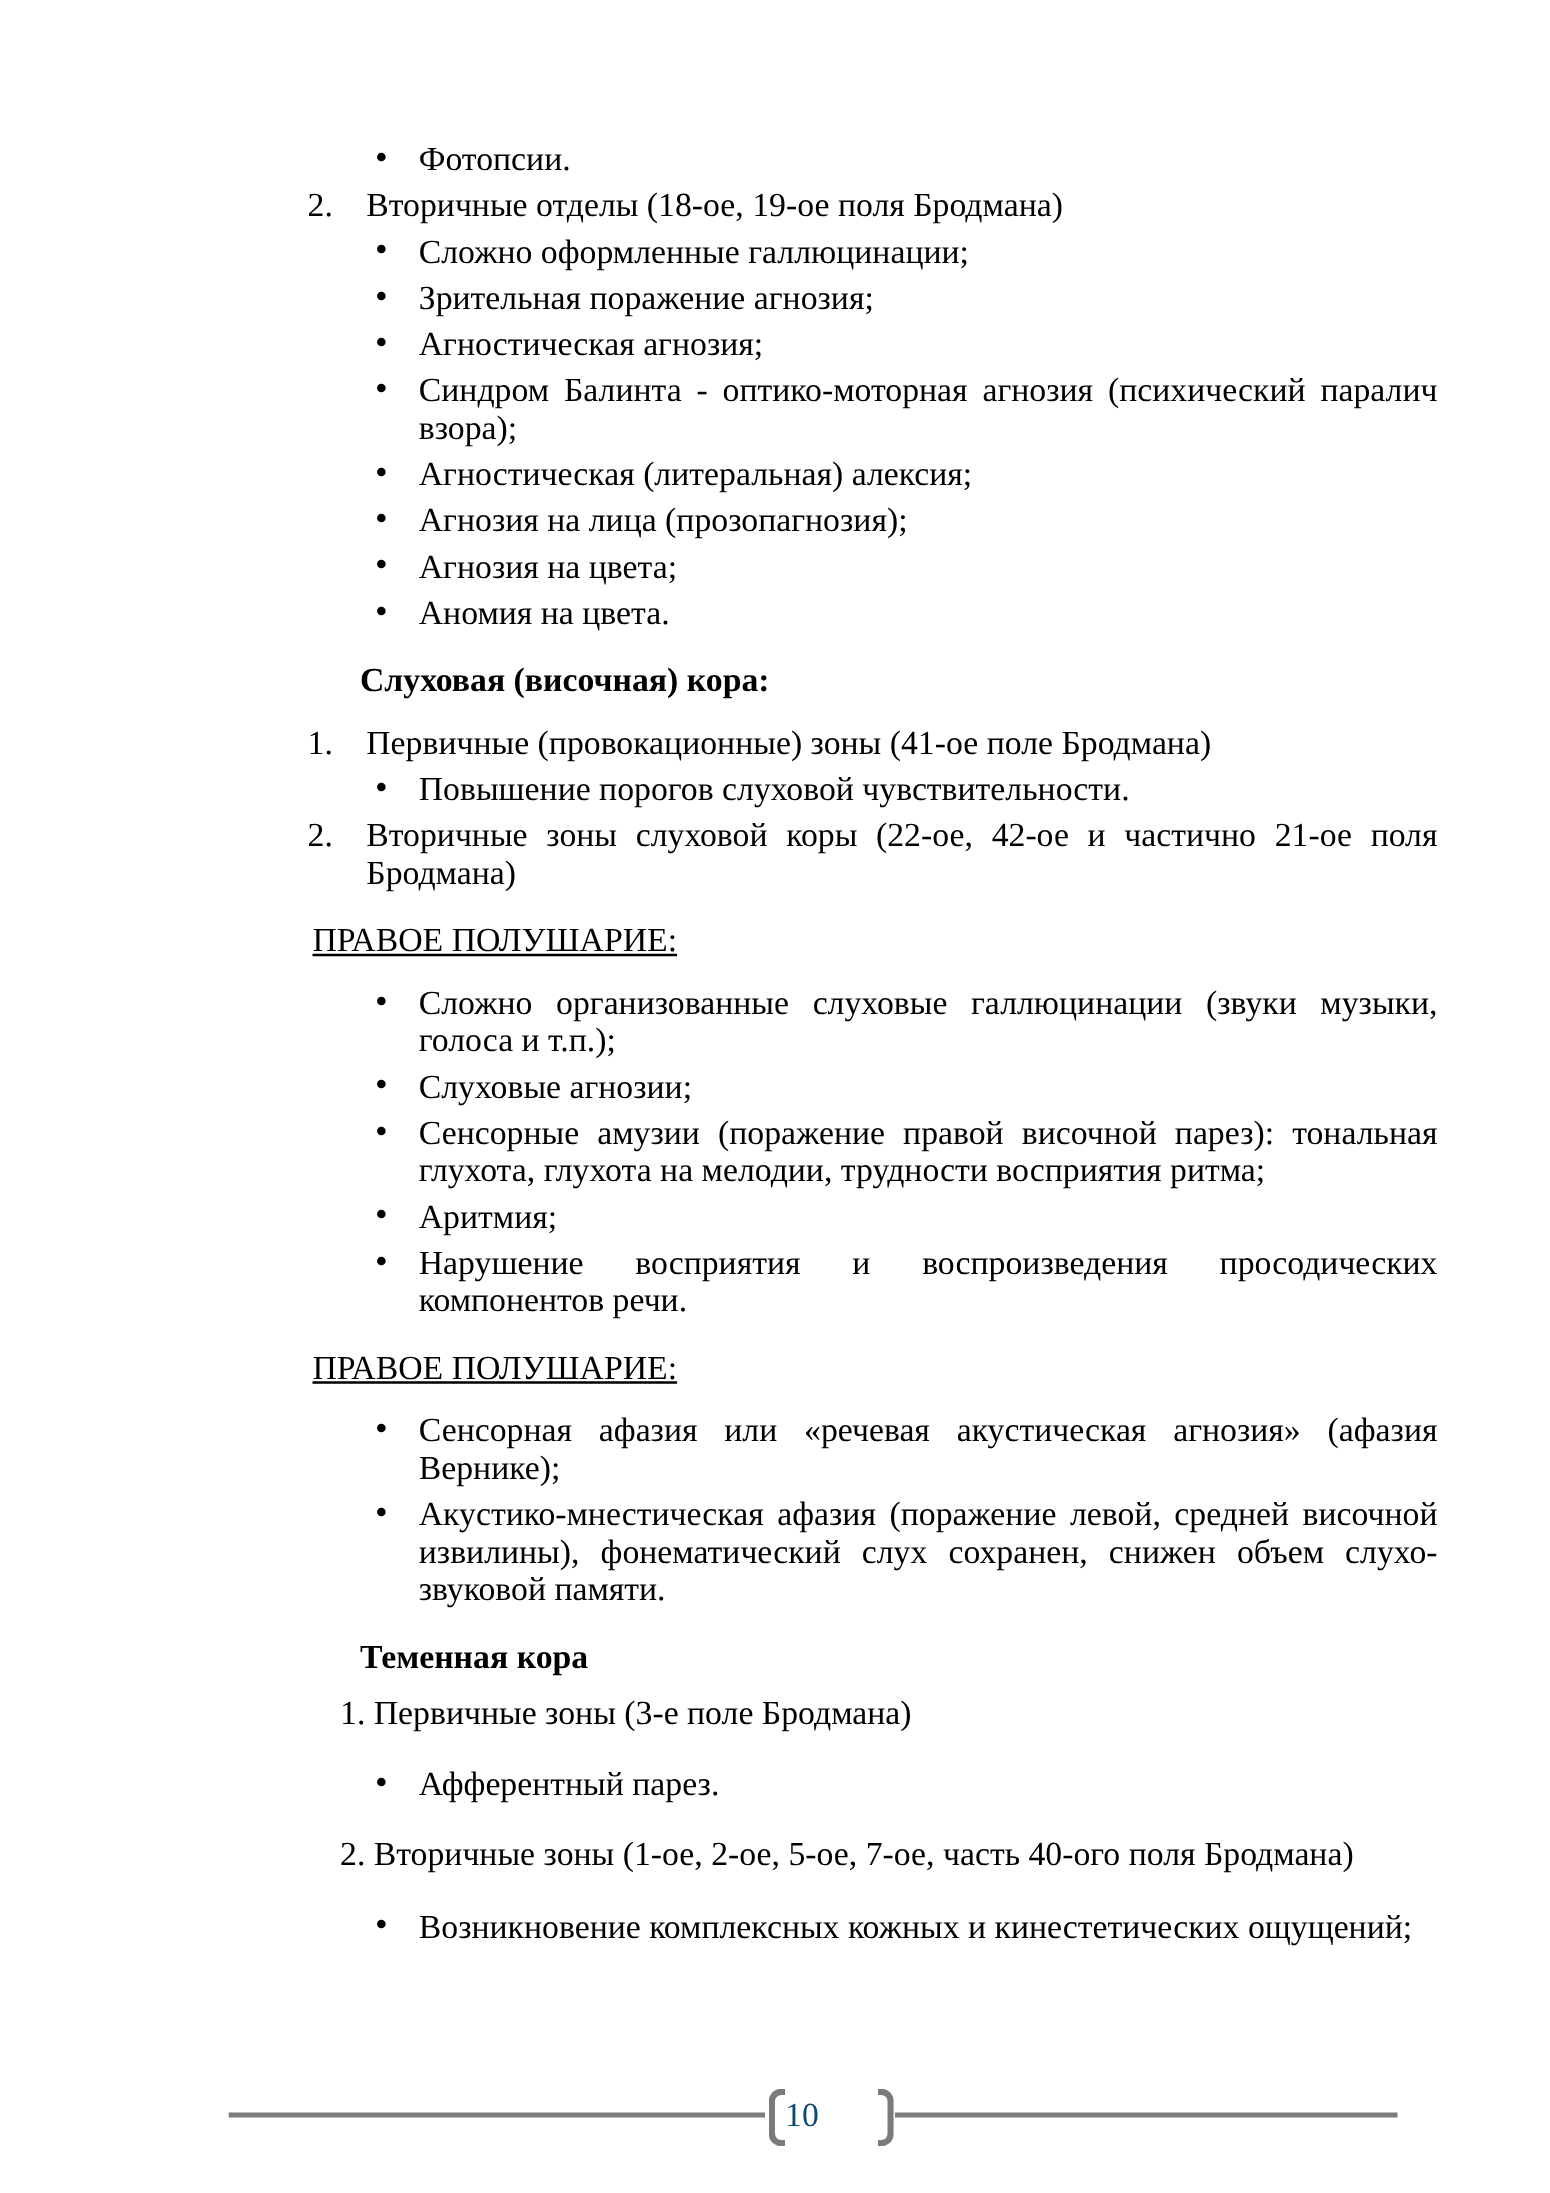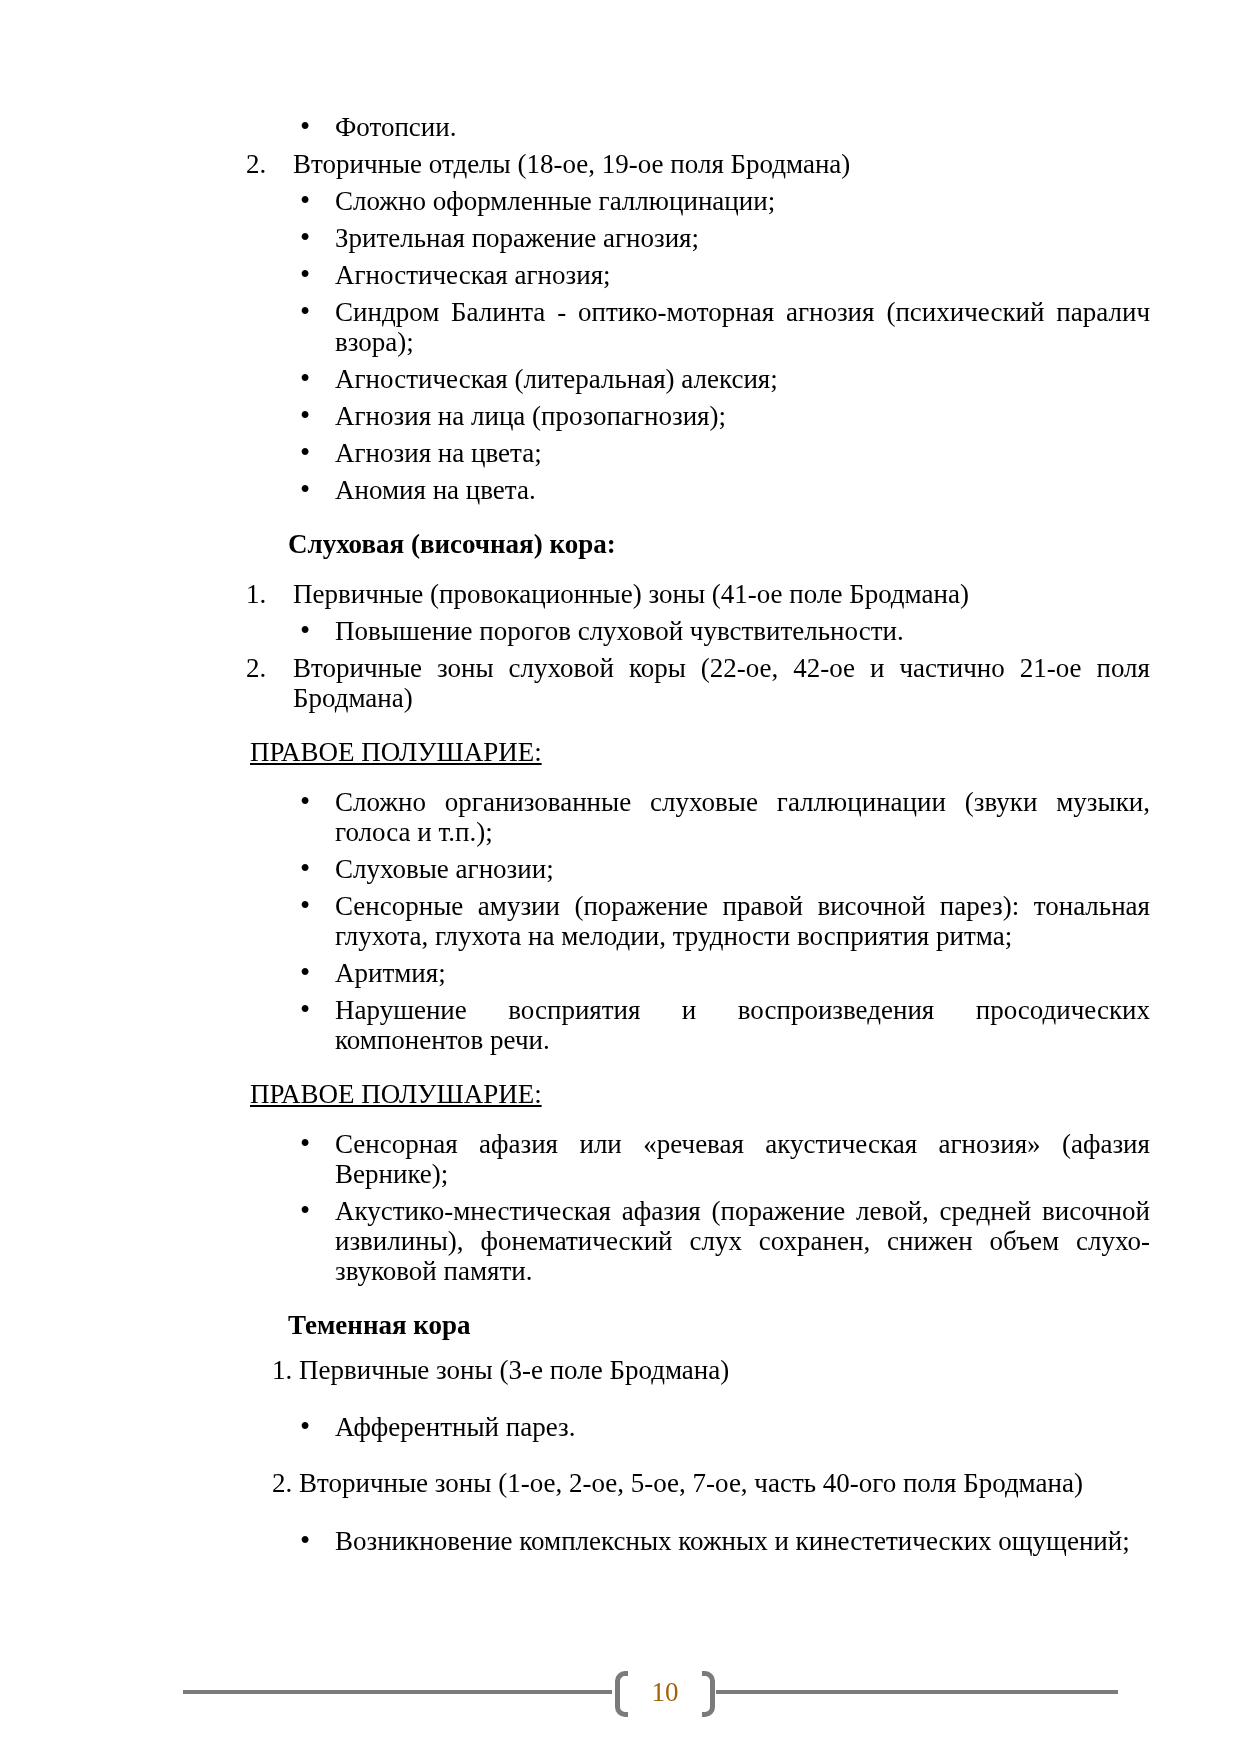--- a/index.html
+++ b/index.html
@@ -29,21 +29,21 @@
   .mb25{margin-bottom:25px !important;}
   .mb28{margin-bottom:28px !important;margin-top:26px;}
   .mb0{margin-bottom:0 !important;}
   
   .rule{position:absolute;height:4px;background:#7b7b7b;}
   .rule.left{left:183px;top:1690px;width:429px;}
   .rule.right{left:716px;top:1690px;width:402px;}
   .bracket{position:absolute;top:1671px;width:13px;height:46px;box-sizing:border-box;}
   .bracket.l{left:615px;border-left:5px solid #7b7b7b;border-top:5px solid #7b7b7b;border-bottom:5px solid #7b7b7b;border-radius:10px 0 0 10px;}
   .bracket.r{left:702px;border-right:5px solid #7b7b7b;border-top:5px solid #7b7b7b;border-bottom:5px solid #7b7b7b;border-radius:0 10px 10px 0;}
-  .pagenum{position:absolute;left:628px;top:1677px;width:74px;text-align:center;font-size:27px;color:#a16207;}
+  .pagenum{position:absolute;left:628px;top:1677px;width:74px;text-align:left;font-size:27px;color:#0c4a6e;}
 </style>
 </head>
 <body>
 
 <div class="page">
 
   <div class="b">
     <span class="dot">•</span>
     <span>Фотопсии.</span>
   </div>

